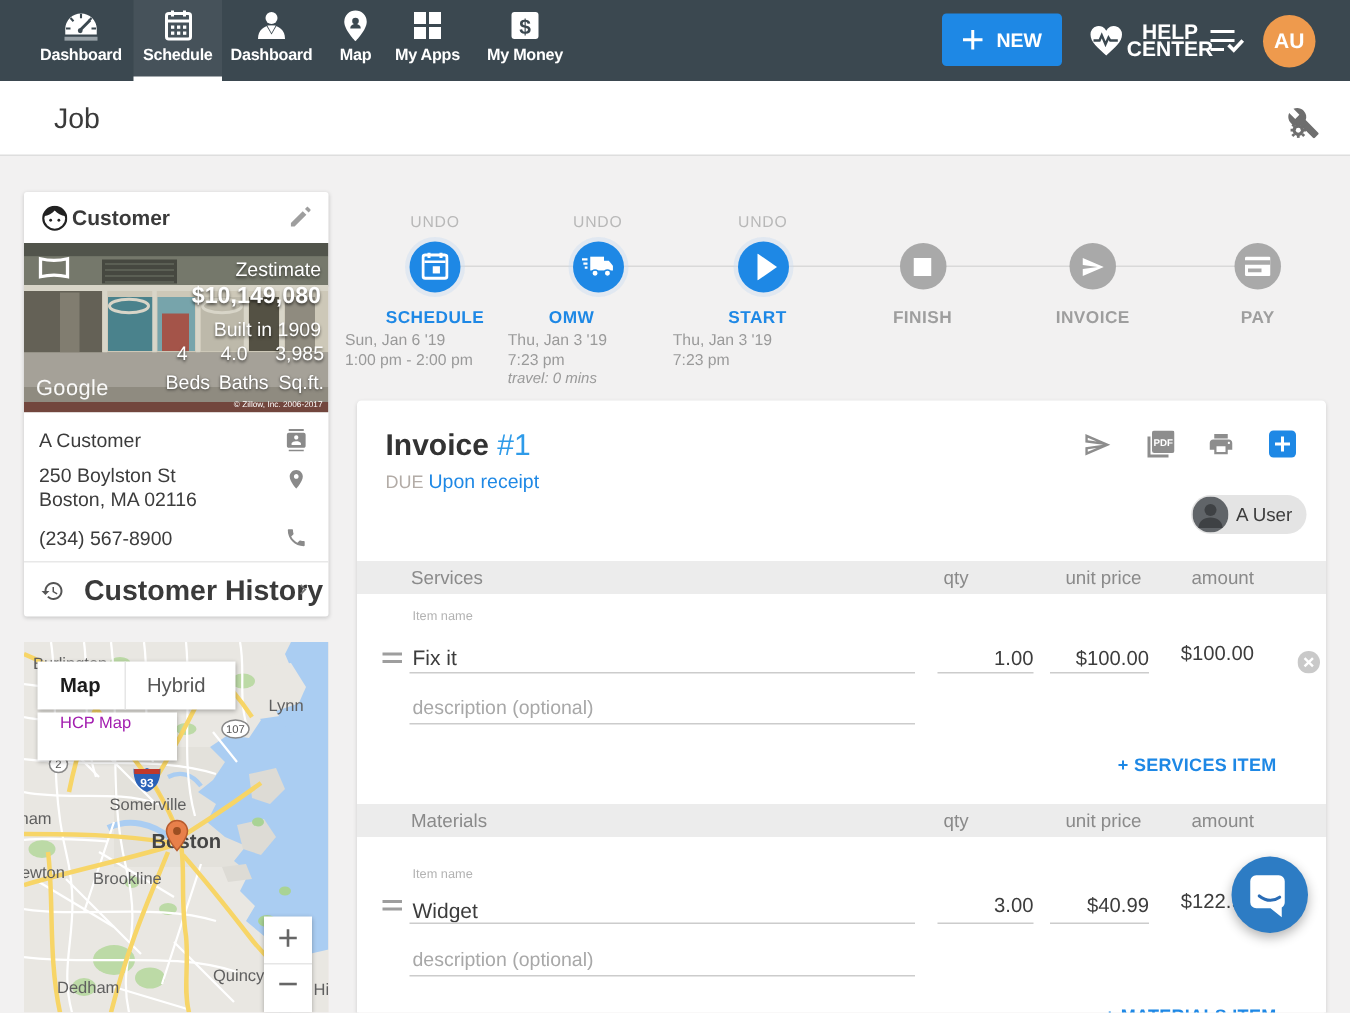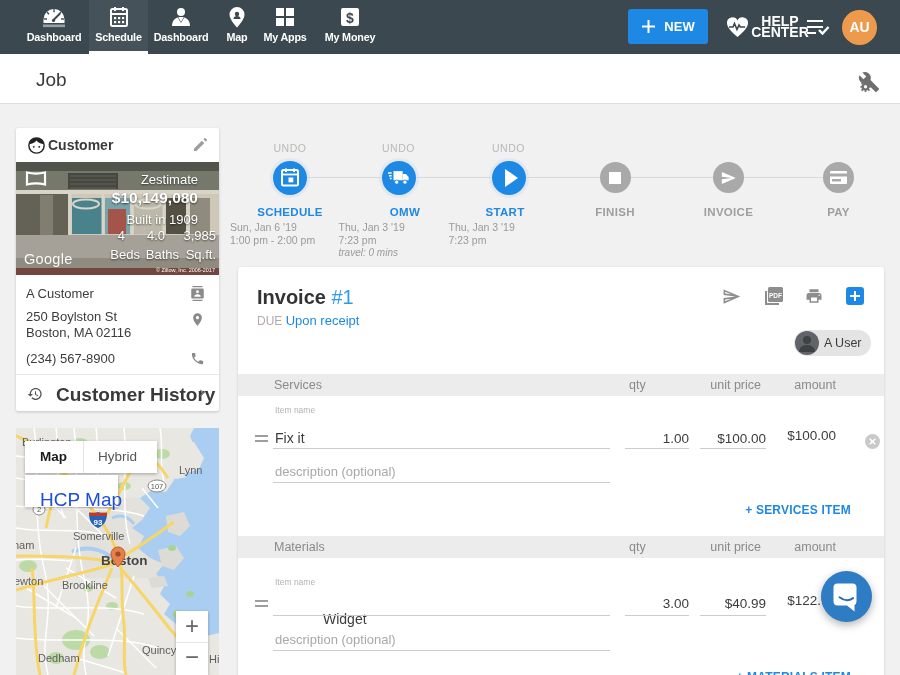--- a/index.html
+++ b/index.html
@@ -19,21 +19,21 @@
 
 
 #subhdr { position:absolute; left:0; top:54px; width:900px; height:50px; background:#fff; border-bottom:1px solid #dedede; }
 #subhdr .title { position:absolute; left:36px; top:15px; font-size:19px; color:#3a3a3a; }
 
 
 #custcard { position:absolute; left:16px; top:128px; width:203px; height:283px; background:#fff; border-radius:2px; box-shadow:0 1px 3px rgba(0,0,0,0.18); }
 #custhdr { position:absolute; left:0; top:0; width:203px; height:34px; }
 #custhdr .t { position:absolute; left:32px; top:9px; font-size:14px; font-weight:bold; color:#3a3a3a; }
 #photo { position:absolute; left:0; top:34px; width:203px; height:113px; overflow:hidden; }
-.ov { position:absolute; color:#fff; text-align:right; right:21px; text-shadow:0 1px 2px rgba(0,0,0,0.6); }
+.ov { position:absolute; color:#fff; text-align:right; right:5px; text-shadow:0 1px 2px rgba(0,0,0,0.6); }
 #info { position:absolute; left:0; top:147px; width:203px; }
 .irow { position:absolute; left:10px; width:183px; color:#3c3c3c; font-size:13px; }
 .iic { position:absolute; right:4px; width:15px; height:15px; }
 #histrow { position:absolute; left:0; top:246px; width:203px; height:37px; border-top:1px solid #e8e8e8; }
 
 
 #mapcard { position:absolute; left:16px; top:428px; width:203px; height:247px; background:#e9e7e2; overflow:hidden; }
 
 
 #tl { position:absolute; left:238px; top:115px; width:646px; height:145px; }
@@ -374,21 +374,21 @@
       <path d="M7 0 a7 7 0 0 0 -7 7 c0 5 7 13 7 13 s7-8 7-13 a7 7 0 0 0 -7-7z" fill="#e8804a" stroke="#b85c2e" stroke-width="1"></path>
       <circle cx="7" cy="7" r="2.6" fill="#9c4f22"></circle>
     </g>
   </svg>
   
   <div style="position:absolute;left:9px;top:13px;width:132px;height:32px;background:#fff;box-shadow:0 1px 3px rgba(0,0,0,0.3);"></div>
   <div style="position:absolute;left:67px;top:13px;width:1px;height:32px;background:#e6e6e6;"></div>
   <div style="position:absolute;left:24px;top:21px;font-size:13.5px;font-weight:bold;color:#1c1c1c;">Map</div>
   <div style="position:absolute;left:82px;top:21px;font-size:13.5px;color:#565656;">Hybrid</div>
   <div style="position:absolute;left:9px;top:47px;width:93px;height:32px;background:#fff;box-shadow:0 1px 3px rgba(0,0,0,0.3);"></div>
-  <div style="position:absolute;left:24px;top:61px;font-size:19px;color:#1d4ed8;">HCP Map</div>
+  <div style="position:absolute;left:24px;top:48px;font-size:11px;color:#a21caf;">HCP Map</div>
   
   <div style="position:absolute;left:160px;top:183px;width:32px;height:64px;background:#fff;box-shadow:0 1px 3px rgba(0,0,0,0.3);"></div>
   <div style="position:absolute;left:160px;top:214px;width:32px;height:1px;background:#e6e6e6;"></div>
   <div style="position:absolute;left:160px;top:183px;width:32px;height:32px;font-size:24px;color:#666;text-align:center;line-height:30px;">+</div>
   <div style="position:absolute;left:160px;top:215px;width:32px;height:32px;font-size:24px;color:#666;text-align:center;line-height:28px;">−</div>
 </div>
 
 <div id="tl">
   <div id="tlline"></div>
   <div class="undo" style="left:52px;">UNDO</div>
@@ -430,21 +430,21 @@
       </svg>
   </div>
   <div class="circ gray" style="left:600.5px;">
     <svg style="position:absolute;left:7px;top:9px" width="17" height="13" viewBox="0 0 17 13">
         <rect width="17" height="13" rx="1" fill="#fff"></rect>
         <rect x="0" y="2.5" width="17" height="3" fill="#a9a9a9"></rect>
         <rect x="2" y="8" width="9" height="2.5" fill="#a9a9a9"></rect>
       </svg>
   </div>
   <div class="tlb blue" style="left:52px;">SCHEDULE</div>
-  <div class="tlb blue" style="left:167px;">OMW</div>
+  <div class="tlb blue" style="left:143px;">OMW</div>
   <div class="tlb blue" style="left:267px;">START</div>
   <div class="tlb gray" style="left:377px;">FINISH</div>
   <div class="tlb gray" style="left:490.5px;">INVOICE</div>
   <div class="tlb gray" style="left:600.5px;">PAY</div>
   <div class="tld" style="left:52px; top:106px;">Sun, Jan 6 '19<br>1:00 pm - 2:00 pm</div>
   <div class="tld" style="left:160.5px; top:106px;">Thu, Jan 3 '19<br>7:23 pm<br><span style="font-style:italic;font-size:10px;">travel: 0 mins</span></div>
   <div class="tld" style="left:270.5px; top:106px;">Thu, Jan 3 '19<br>7:23 pm</div>
 </div>
 
 <div id="inv">
@@ -503,21 +503,21 @@
 
   <div class="band" style="top:269px;">
     <div style="position:absolute;left:36px;top:4px;">Materials</div>
     <div class="colqty">qty</div>
       <div class="colup">unit price</div>
       <div class="colam">amount</div>
   </div>
 
   <div class="inm" style="top:310px;">Item name</div>
   <div class="handle" style="top:333px;"></div>
-  <div class="itxt" style="top:344px;margin-left:48px;">Widget</div>
+  <div class="itxt" style="top:332px;">Widget</div>
   <div class="iline" style="top:348px;"></div>
   <div class="qtyt" style="top:329px;">3.00</div>
   <div class="qtyl" style="top:348px;"></div>
   <div class="upt" style="top:329px;">$40.99</div>
   <div class="upl" style="top:348px;"></div>
   <div class="amt" style="top:326px;">$122.97</div>
   <div class="desc" style="top:365px;">description (optional)</div>
   <div class="iline" style="top:383px;"></div>
   <div class="addlink" style="top:403px;">+ MATERIALS ITEM</div>
 </div>

